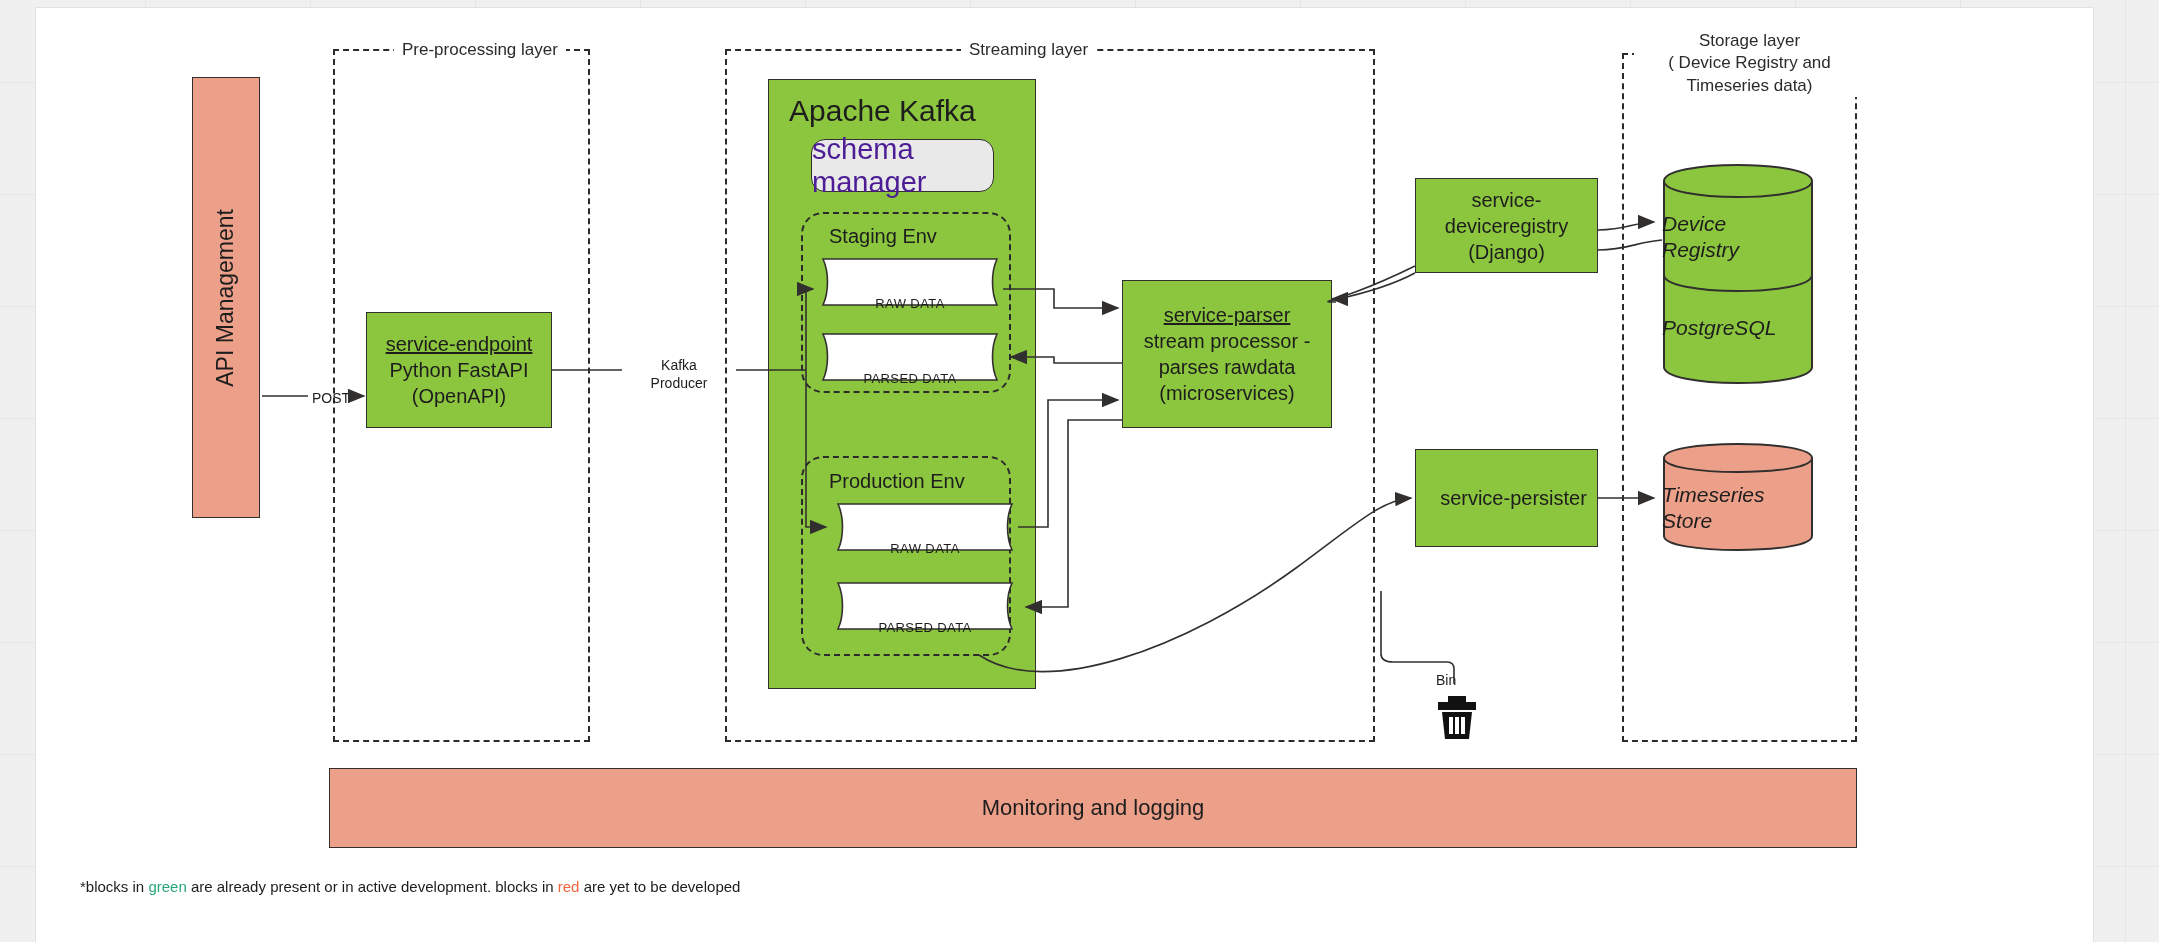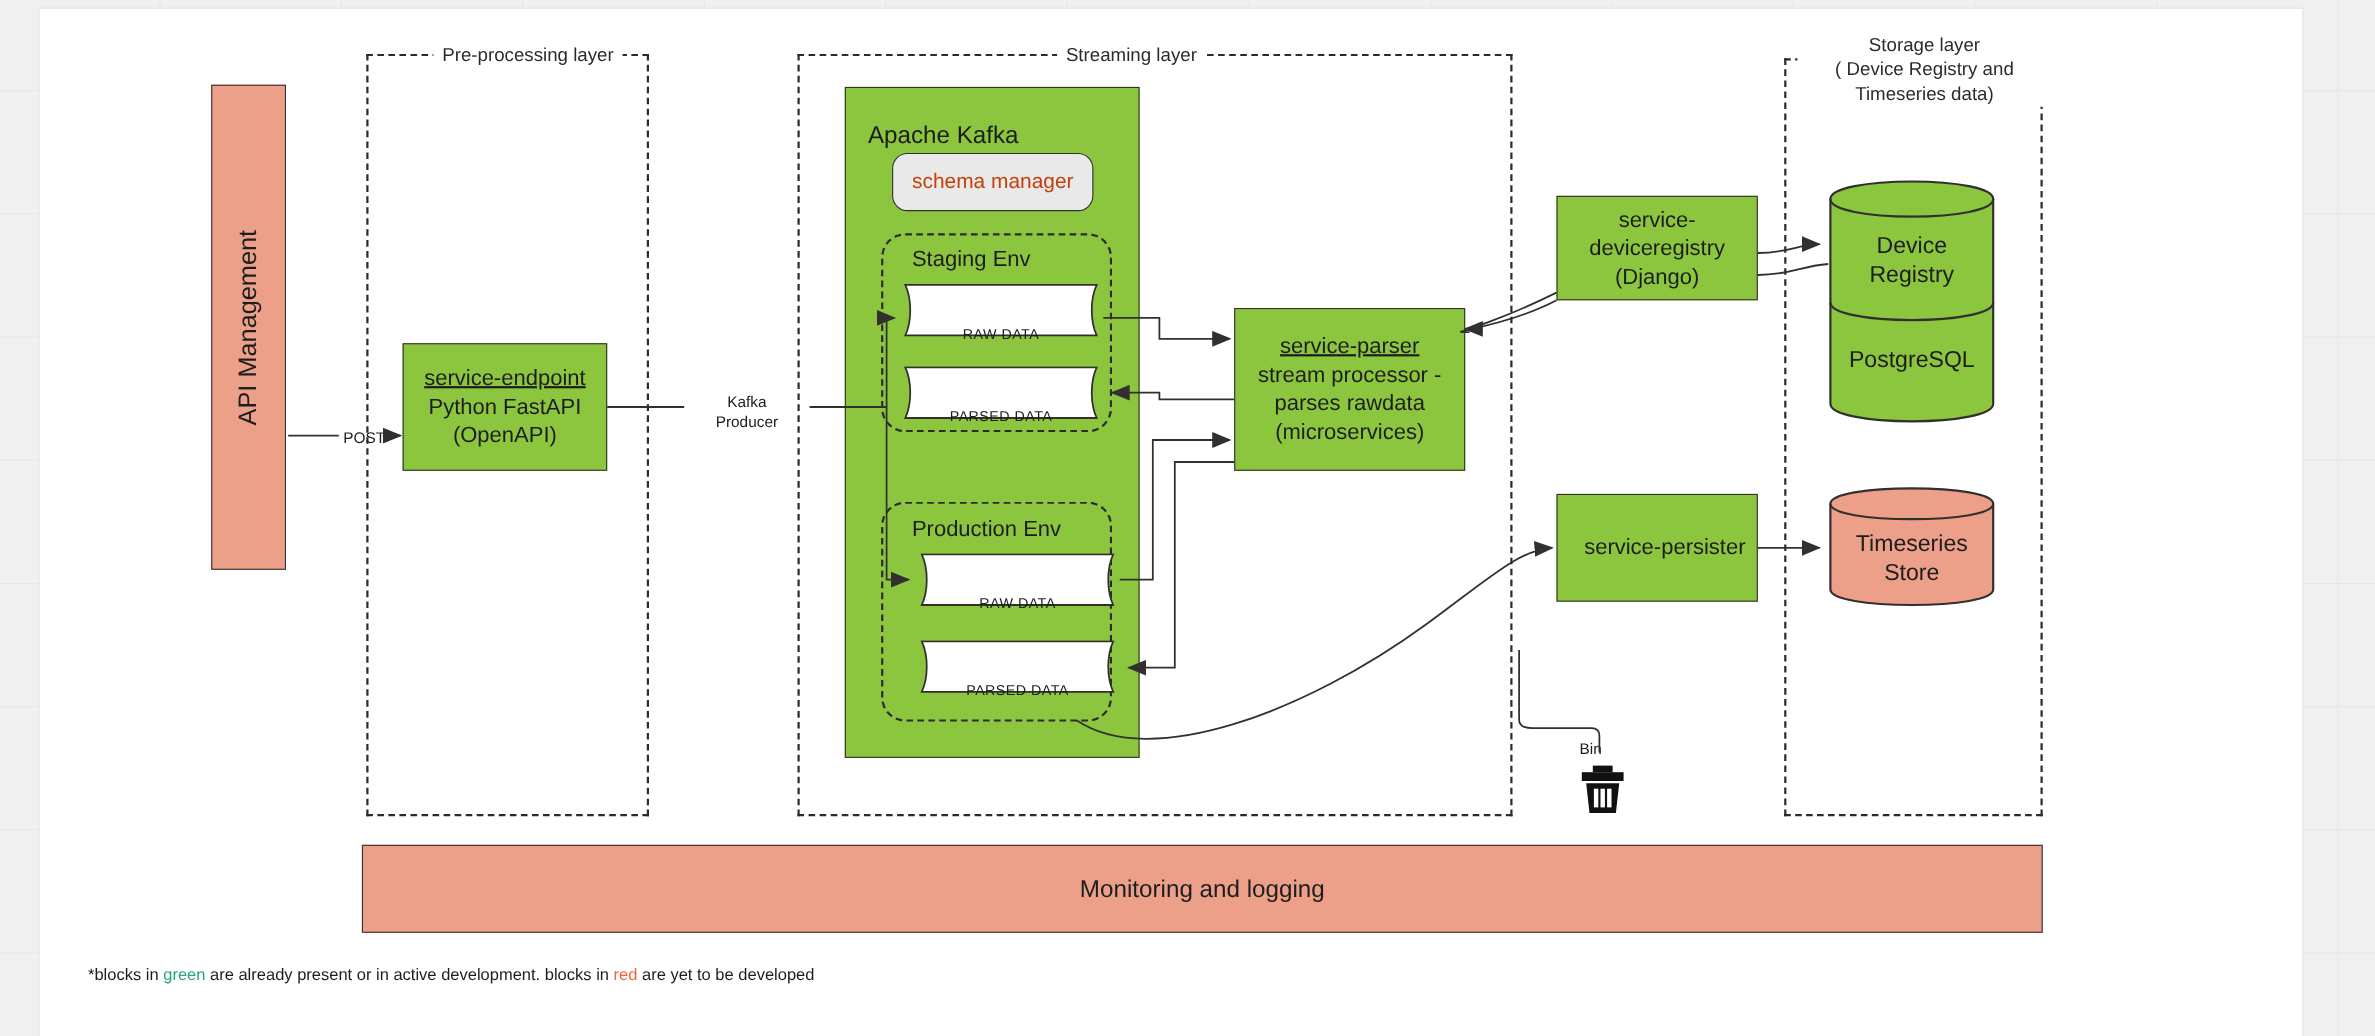--- a/index.html
+++ b/index.html
@@ -62,21 +62,21 @@
   .salmon { background: #EDA089; }
 
   .svc-title { text-decoration: underline; }
 
   
   .schema {
     background: #e9e9e9;
     border: 1.6px solid #32302e;
     border-radius: 14px;
     display: flex; align-items: center; justify-content: center;
-    font-size: 19px; color: #c2410c;
+    font-size: 29px; color: #4c1d95;
   }
 
   
   .env-group {
     border: 2px dashed #2b2b2b;
     border-radius: 22px;
     background: transparent;
   }
   .env-label {
     position: absolute;
@@ -90,22 +90,22 @@
     display: flex; align-items: center; justify-content: center;
     font-size: 13px; letter-spacing: .4px; color: #1d1d1d;
   }
   .topic svg { position: absolute; inset: 0; width: 100%; height: 100%; }
   .topic span { position: relative; z-index: 2; margin-top: 43px; }
 
   
   .cyl { position: absolute; }
   .cyl svg { position: absolute; inset: 0; width:100%; height:100%; }
   .cyl .cl {
-    position: absolute; width: 100%; text-align: center;
-    font-size: 21px; color: #1d1d1d; line-height: 1.25; z-index: 3;
+    position: absolute; width: 100%; text-align: left;
+    font-size: 21px; color: #1d1d1d; line-height: 1.25; z-index: 3; font-style: italic;
   }
 
   
   .fatarrow { position: absolute; }
   .fatarrow svg { width: 100%; height: 100%; display:block; }
   .fatarrow span {
     position: absolute; left: 0; top: 50%; transform: translateY(-50%);
     width: 78%; text-align: center; font-size: 14px; color:#1d1d1d;
   }
 
@@ -162,21 +162,21 @@
   <div class="abs block green" style="left:330px; top:304px; width:186px; height:116px; flex-direction:column; font-size:20px;">
     <div class="svc-title">service-endpoint</div>
     <div>Python FastAPI</div>
     <div>(OpenAPI)</div>
   </div>
 
   <div class="edge-label" style="left:588px; top:348px; width:110px;">Kafka
 Producer</div>
 
   <div class="abs block green" style="left:732px; top:71px; width:268px; height:610px; display:block;"></div>
-  <div class="abs" style="left:753px; top:86px; font-size:22px; color:#1d1d1d;margin-top:16px;">Apache Kafka</div>
+  <div class="abs" style="left:753px; top:86px; font-size:30px; color:#1d1d1d;">Apache Kafka</div>
 
   <div class="abs schema" style="left:775px; top:131px; width:183px; height:53px;">schema manager</div>
 
   <div class="abs env-group" style="left:765px; top:204px; width:210px; height:181px;"></div>
   <div class="env-label" style="left:793px; top:217px;">Staging Env</div>
 
   <div class="topic" style="left:779px; top:250px; width:190px; height:48px;">
     <svg viewBox="0 0 190 48" preserveAspectRatio="none">
       <path d="M8,1 H182 C176,14 176,34 182,47 H8 C14,34 14,14 8,1 Z" fill="#ffffff" stroke="#32302E" stroke-width="1.6"></path>
     </svg>

